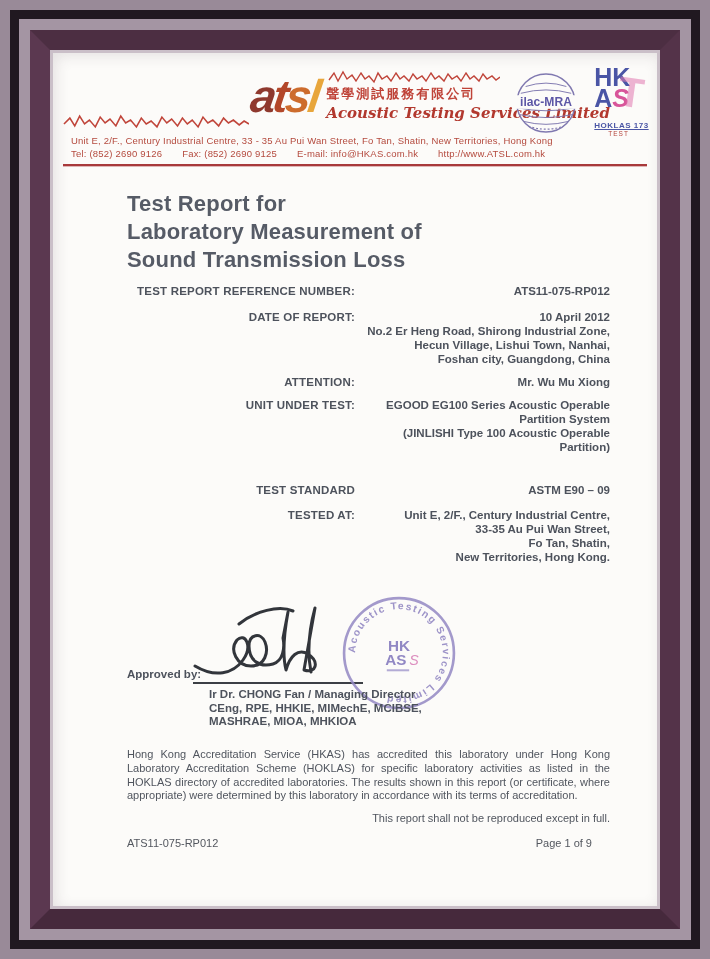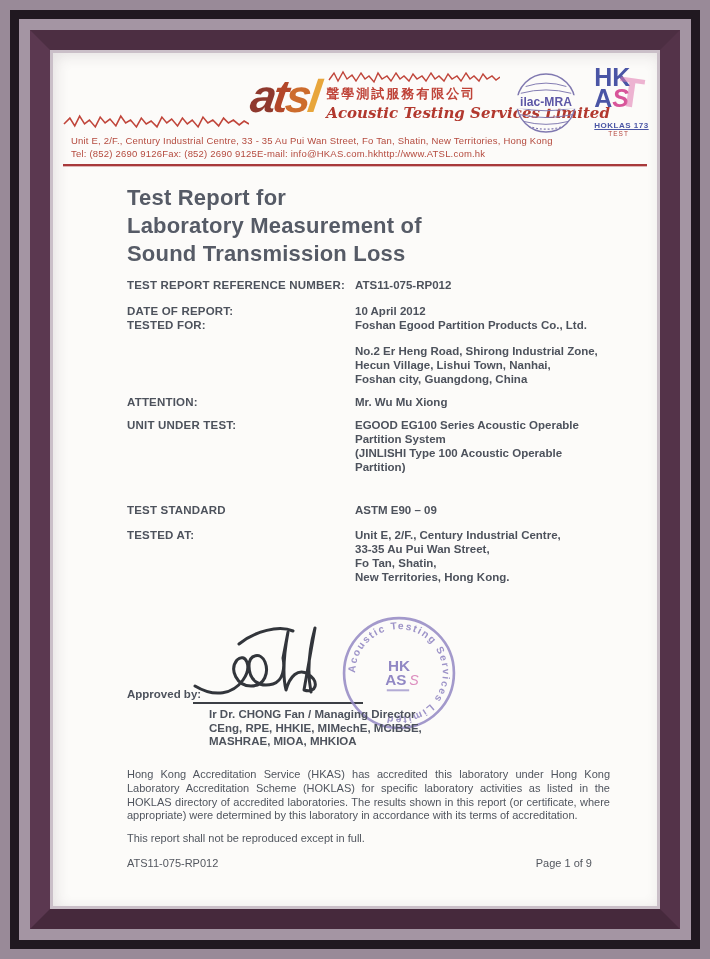--- a/index.html
+++ b/index.html
@@ -32,46 +32,46 @@
   .hkas-badge { position:relative; width:72px; text-align:left; padding-left:6px; }
   .hkas-letters { font-weight:800; font-size:25px; line-height:21px; color:#4a55a5; letter-spacing:0; }
   .hkas-pink { color:#d8559a; font-style:italic; }
   .hkas-tick { position:absolute; left:30px; top:2px; font-size:42px; font-weight:bold;
                color:#e27ab2; opacity:.55; transform:rotate(8deg); }
   .hoklas-num { font-size:8px; font-weight:bold; color:#4a55a5; margin-top:12px;
                 text-decoration:underline; letter-spacing:.5px; }
   .hoklas-test { font-size:6.5px; color:#b5443c; letter-spacing:1px; margin-left:14px; }
 
   .addr-block { margin-top:3px; font-size:9.5px; color:#b44a3e; letter-spacing:.2px; line-height:13px; padding-left:8px;}
-  .contact-line { display:flex; }
+  .contact-line { display:flex; gap:20px; }
   .red-rule { height:2px; background:#a8393b; margin-top:4px; box-shadow:0 1px 0 rgba(168,57,59,.35); }
 
   
-  .title { margin-top:18px; font-size:22px; font-weight:bold; color:#565b66;
+  .title { margin-top:24px; font-size:22px; font-weight:bold; color:#565b66;
            line-height:28px; letter-spacing:.2px; }
 
   
   .fields { margin-top:10px; font-size:11.5px; line-height:14px; }
-  .field-row { display:flex; }
+  .field-row { display:flex;text-align:right; }
   .field-label { width:228px; flex:none; font-weight:bold; letter-spacing:.2px; }
   .field-value { flex:1; font-weight:bold; white-space:pre-line; }
   .mb12{margin-bottom:12px}.mb10{}.mb9{margin-bottom:9px}
   .mb29{margin-bottom:29px}.mb11{margin-bottom:11px}
 
   
   .sig-area { position:relative; height:132px; margin-top:38px; }
   .approved-label { position:absolute; left:0; top:66px; font-size:11.5px; font-weight:bold; }
   .sig-svg { position:absolute; left:62px; top:0; }
   .sig-line { position:absolute; left:66px; top:80px; width:170px; height:2px; background:#3c3f45; }
   .stamp { position:absolute; left:213px; top:-8px; opacity:.85; }
   .sig-names { position:absolute; left:82px; top:86px; font-size:11.5px; font-weight:bold; line-height:13.5px; }
 
   
   .accred { margin-top:14px; font-size:11px; line-height:13.8px; text-align:justify; color:#50555e; }
-  .repro-note { margin-top:9px; font-size:11px; color:#50555e; }
+  .repro-note { margin-top:9px; font-size:11px; color:#50555e;text-align:right; }
   .bottom-row { margin-top:13px; display:flex; justify-content:space-between;
                 font-size:11px; color:#53575f; padding-right:18px; }
 </style>
 </head>
 <body>
 
 <div class="f1">
     <div class="f2">
       <div class="f3">
         <div class="f4">
@@ -135,24 +135,20 @@
   </div>
 
   <div class="fields">
     <div class="field-row mb12">
       <div class="field-label">TEST REPORT REFERENCE NUMBER:</div>
       <div class="field-value">ATS11-075-RP012</div>
     </div>
     <div class="field-row mb10">
       <div class="field-label">DATE OF REPORT:</div>
       <div class="field-value">10 April 2012</div>
-    </div>
-    <div class="field-row mb12">
-      <div class="field-label">TESTED FOR:</div>
-      <div class="field-value">Foshan Egood Partition Products Co., Ltd.</div>
     </div>
     <div class="field-row mb9">
       <div class="field-label"></div>
       <div class="field-value">No.2 Er Heng Road, Shirong Industrial Zone,
 Hecun Village, Lishui Town, Nanhai,
 Foshan city, Guangdong, China</div>
     </div>
     <div class="field-row mb9">
       <div class="field-label">ATTENTION:</div>
       <div class="field-value">Mr. Wu Mu Xiong</div>

